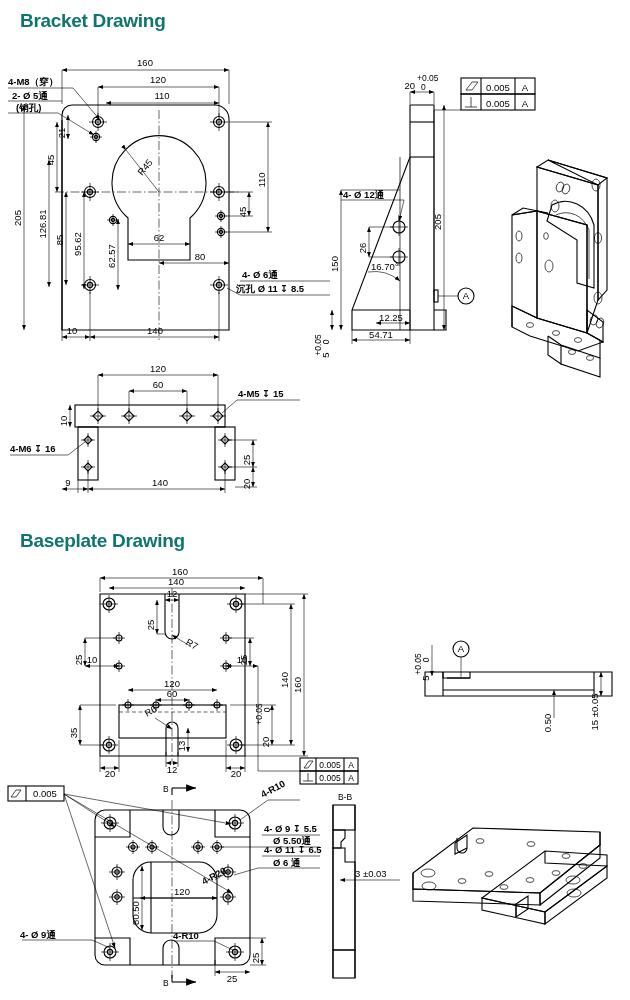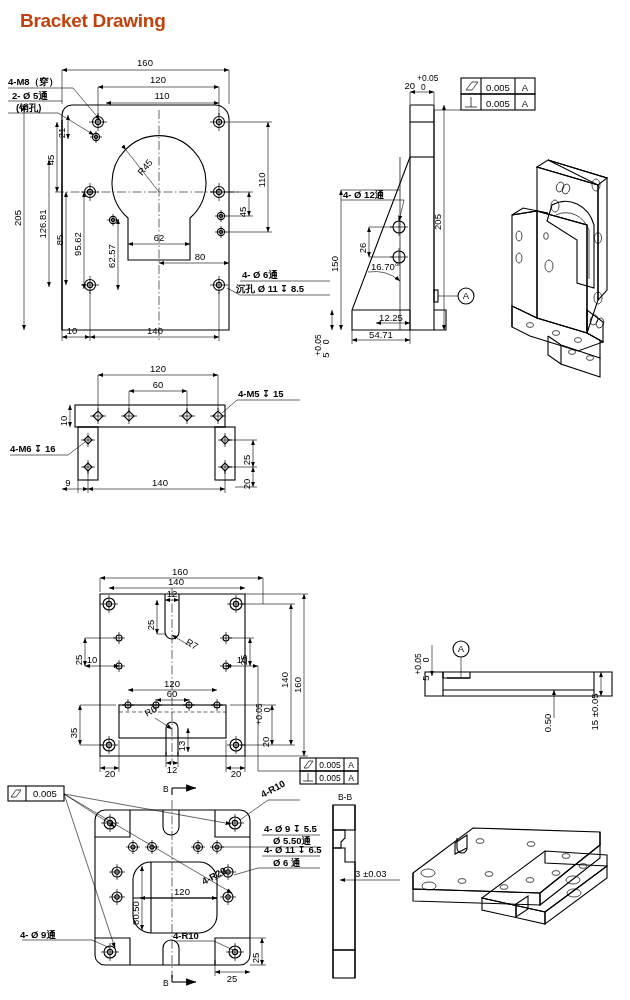--- a/index.html
+++ b/index.html
@@ -1,19 +1,19 @@
 <!DOCTYPE html>
 <html><head>
 <meta charset="utf-8">
 <style>
   html,body{margin:0;padding:0;background:#ffffff;}
   body{width:630px;height:1000px;position:relative;overflow:hidden;
        font-family:"Liberation Sans","DejaVu Sans",sans-serif;color:#000;}
   .sheet{position:absolute;inset:0;}
-  .title{position:absolute;font-weight:bold;font-size:19px;letter-spacing:-0.3px;color:#c2410c;white-space:nowrap;}
+  .title{position:absolute;font-weight:bold;font-size:19px;letter-spacing:-0.3px;color:#0f766e;white-space:nowrap;}
   #title-bracket{left:20px;top:10px;}
   #title-baseplate{left:20px;top:530px;}
   svg{position:absolute;left:0;top:0;width:630px;height:1000px;overflow:visible;}
   .ln{stroke:#000;fill:none;stroke-width:1.1;}
   .thin{stroke:#000;fill:none;stroke-width:0.7;}
   .dim{stroke:#000;fill:none;stroke-width:0.6;}
   .ctr{stroke:#000;fill:none;stroke-width:0.6;stroke-dasharray:9 2.5 1.5 2.5;}
   .hid{stroke:#000;fill:none;stroke-width:0.6;stroke-dasharray:4 2.5;}
   text{font-family:"Liberation Sans","DejaVu Sans",sans-serif;fill:#000;}
   .t8{font-size:8.5px;}
@@ -21,20 +21,21 @@
   .tb{font-weight:bold;}
   .ctxt{text-anchor:middle;}
   .rtxt{text-anchor:end;}
 </style>
 </head>
 <body>
 
 <div class="sheet">
 
   <div class="title" id="title-bracket">Bracket Drawing</div>
+  <div class="title" id="title-baseplate">Baseplate Drawing</div>
 
   <svg viewBox="0 0 630 1000">
     <defs>
       <marker id="ah" markerWidth="9" markerHeight="7" refX="9" refY="3.5" orient="auto">
         <path d="M0,0 L9,3.5 L0,7 z" fill="#000"></path>
       </marker>
       <marker id="ahs" markerWidth="9" markerHeight="7" refX="0" refY="3.5" orient="auto">
         <path d="M9,0 L0,3.5 L9,7 z" fill="#000"></path>
       </marker>
       <pattern id="hatch" width="6" height="6" patternUnits="userSpaceOnUse" patternTransform="rotate(45)">

